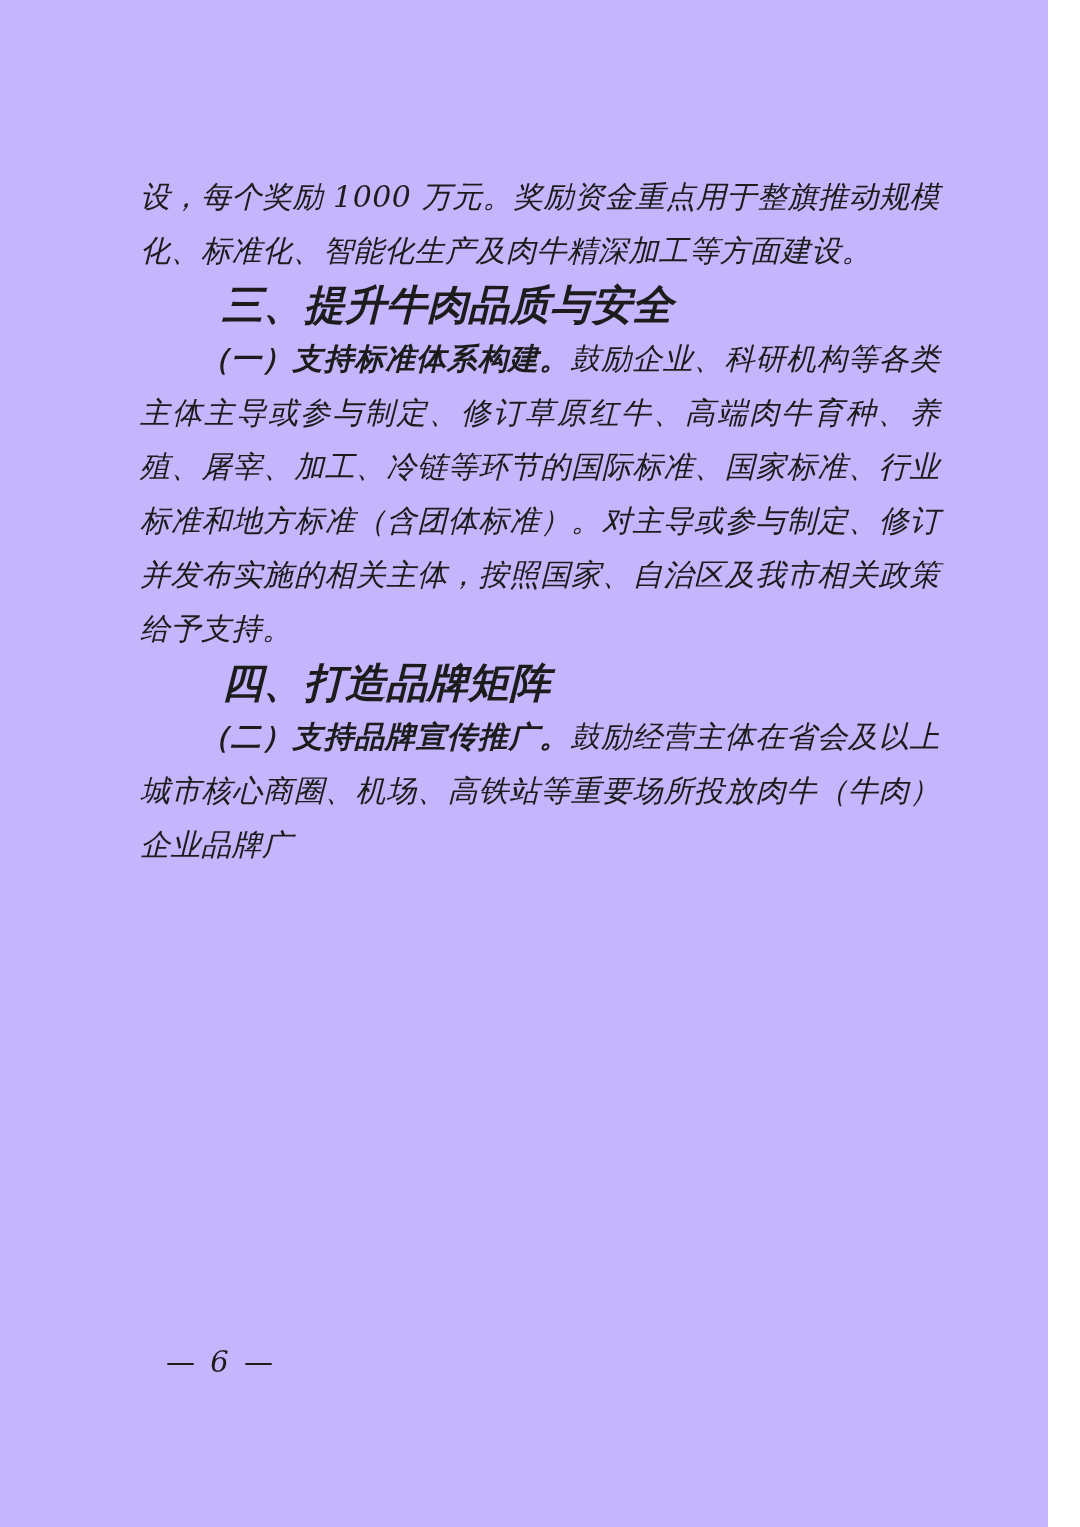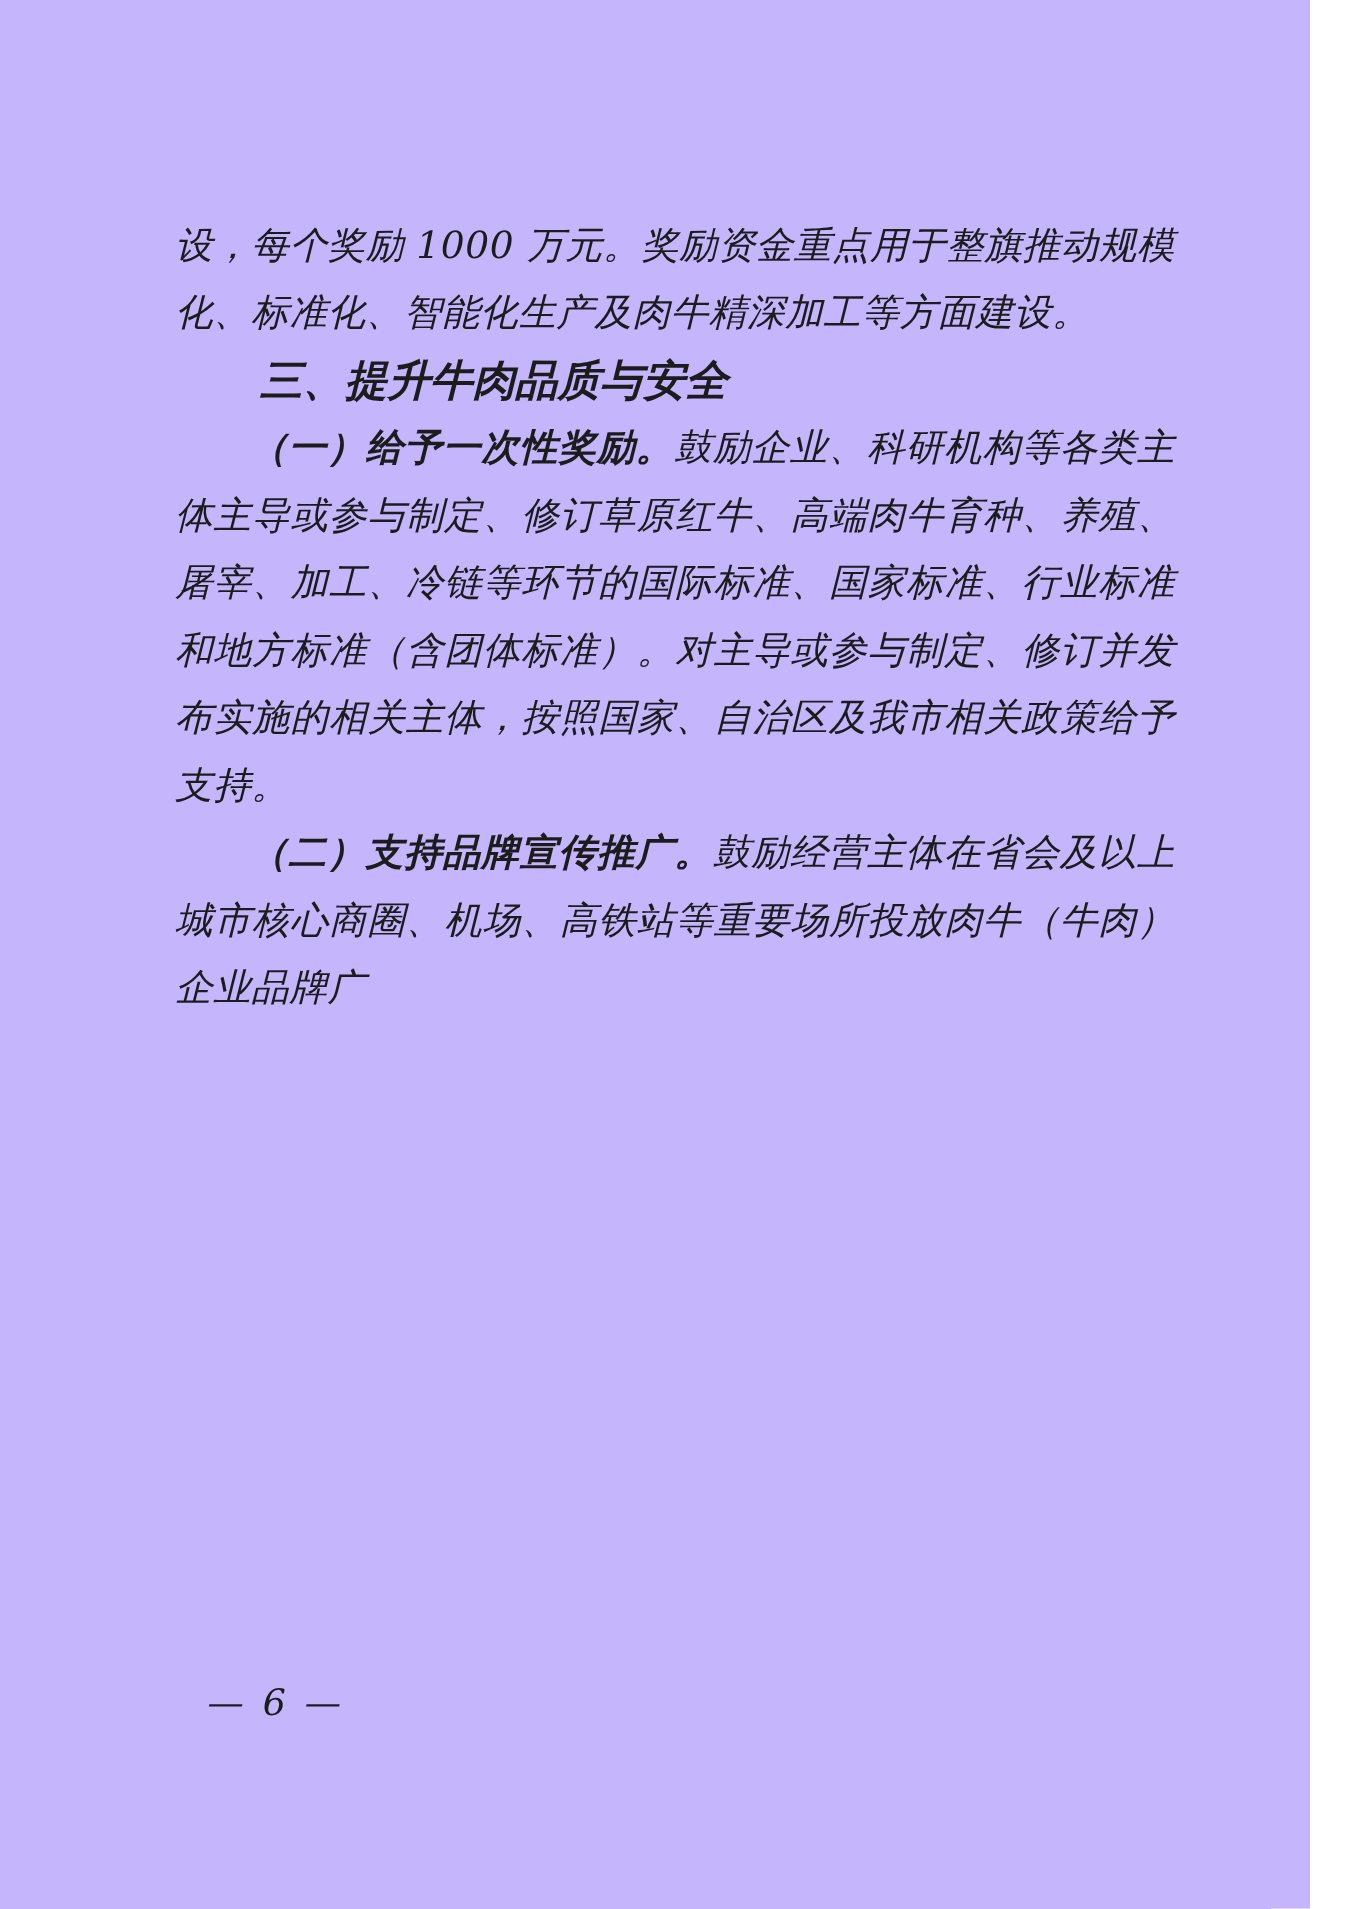--- a/index.html
+++ b/index.html
@@ -30,21 +30,21 @@
     text-align: justify;
     text-justify: inter-character;
     text-indent: 2em;
     letter-spacing: 0.5px;
   }
   .para.noindent {
     text-indent: 0;
   }
   .heading {
     margin: 0;
-    font-size: 34px;
+    font-size: 41px;
     line-height: 54px;
     font-weight: 700;
     text-indent: 2em;
     font-family: "DejaVu Sans", "Liberation Sans", sans-serif;
   }
   .run { font-weight: 400; }
   .run.bold { font-weight: 700; }
   .footer {
     position: absolute;
     left: 166px;
@@ -55,17 +55,18 @@
     color: #1c1c1c;
   }
 </style>
 </head>
 <body>
 
 <div class="page">
   <div class="content" style="color: rgb(28, 28, 28);">
       <div class="para noindent"><span class="run">设，每个奖励 1000 万元。奖励资金重点用于整旗推动规模化、标准化、智能化生产及肉牛精深加工等方面建设。</span></div>
       <div class="heading"><span class="run bold">三、提升牛肉品质与安全</span></div>
-      <div class="para"><span class="run bold">（一）给予一次性奖励。</span><span class="run">鼓励企业、科研机构等各类主体主导或参与制定、修订草原红牛、高端肉牛育种、养殖、屠宰、加工、冷链等环节的国际标准、国家标准、行业标准和地方标准（含团体标准）。对主导或参与制定、修订并发布实施的相关主体，按照国家、自治区及我市相关政策给予支持。</span></div>
+      <div class="para"><span class="run bold">（一）支持标准体系构建。</span><span class="run">鼓励企业、科研机构等各类主体主导或参与制定、修订草原红牛、高端肉牛育种、养殖、屠宰、加工、冷链等环节的国际标准、国家标准、行业标准和地方标准（含团体标准）。对主导或参与制定、修订并发布实施的相关主体，按照国家、自治区及我市相关政策给予支持。</span></div>
+      <div class="heading"><span class="run bold">四、打造品牌矩阵</span></div>
       <div class="para"><span class="run bold">（二）支持品牌宣传推广。</span><span class="run">鼓励经营主体在省会及以上城市核心商圈、机场、高铁站等重要场所投放肉牛（牛肉）企业品牌广</span></div>
     </div>
   <div class="footer">— 6 —</div>
 </div>
 
 </body></html>

